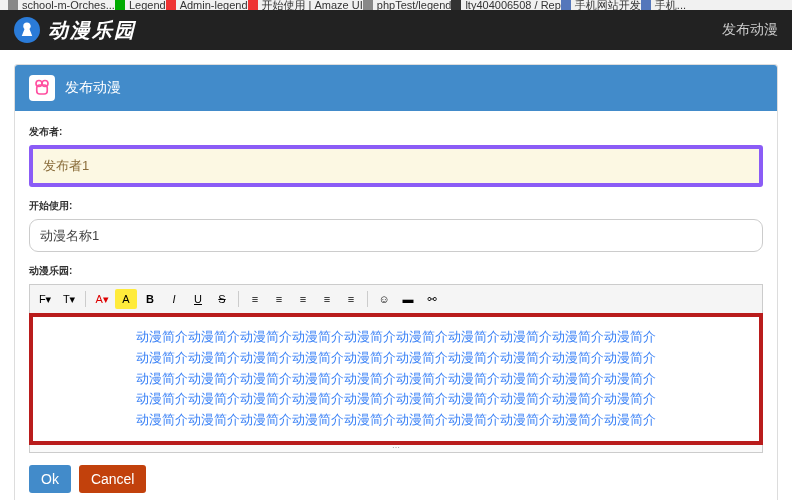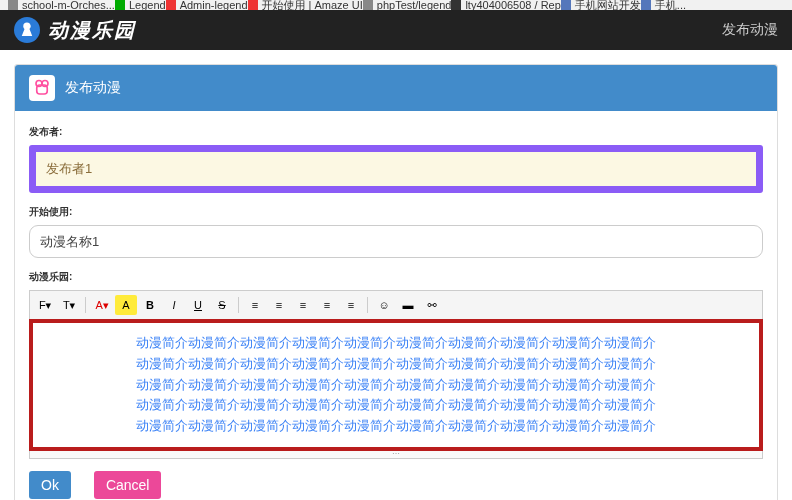--- a/index.html
+++ b/index.html
@@ -17,34 +17,34 @@
 
 .container { padding: 14px; }
 .panel { border: 1px solid #ddd; border-radius: 3px; }
 .panel-head { background: #428bca; color: #fff; padding: 10px 14px; display: flex; align-items: center; gap: 10px; border-radius: 3px 3px 0 0; }
 .panel-icon { width: 26px; height: 26px; background: #fff; border-radius: 4px; display: flex; align-items: center; justify-content: center; }
 .panel-icon svg { width: 18px; height: 18px; }
 .panel-body { padding: 14px; }
 
 .form-label { font-weight: bold; font-size: 10px; color: #333; margin-bottom: 6px; display: block; }
 .form-input { width: 100%; border: 1px solid #ccc; border-radius: 9px; padding: 8px 10px; font-size: 13px; color: #444; }
-.publisher-box { background: #fcf8e3; border: 7px solid #8b5cf6; color: #8a6d3b; padding: 8px 10px; border-radius: 3px; font-size: 13px; margin-bottom: 12px; }
+.publisher-box { background: #fcf8e3; border: 4px solid #8b5cf6; color: #8a6d3b; padding: 8px 10px; border-radius: 3px; font-size: 13px; margin-bottom: 12px; }
 .group { margin-bottom: 12px; }
 
 .editor-toolbar { background: #f5f5f5; border: 1px solid #ccc; border-bottom: 0; padding: 4px; display: flex; align-items: center; gap: 2px; flex-wrap: wrap; }
 .tool-btn { width: 22px; height: 20px; display: inline-flex; align-items: center; justify-content: center; font-size: 11px; cursor: pointer; border-radius: 2px; }
 .tool-sep { width: 1px; height: 16px; background: #ccc; margin: 0 3px; }
 .yellow-bg { background: #ffeb3b; }
 .editor-body { border: 4px solid #b91c1c; padding: 10px; font-size: 13px; line-height: 1.6; color: #3b82f6; min-height: 130px; text-align: center; }
 .editor-resize { height: 8px; border: 1px solid #ccc; border-top: 0; background: #fafafa; text-align: center; font-size: 8px; color: #999; line-height: 6px; cursor: ns-resize; }
 
-.btn-row { margin-top: 12px; display: flex; gap: 23px; }
+.btn-row { margin-top: 12px; display: flex; gap: 8px; }
 .btn { padding: 6px 12px; border-radius: 3px; color: #fff; border: none; font-size: 14px; cursor: pointer; }
 .btn-primary { background: #428bca; }
-.btn-danger { background: #ec4899; }
+.btn-danger { background: #c2410c; }
 </style>
 </head>
 <body>
 
 <div class="bookmark-bar" id="bm-bar">
     <span class="bm">
       <span class="bm-ico" style="background: rgb(136, 136, 136);"></span>
       <span>school-m-Orches...</span>
     </span>
     <span class="bm">

